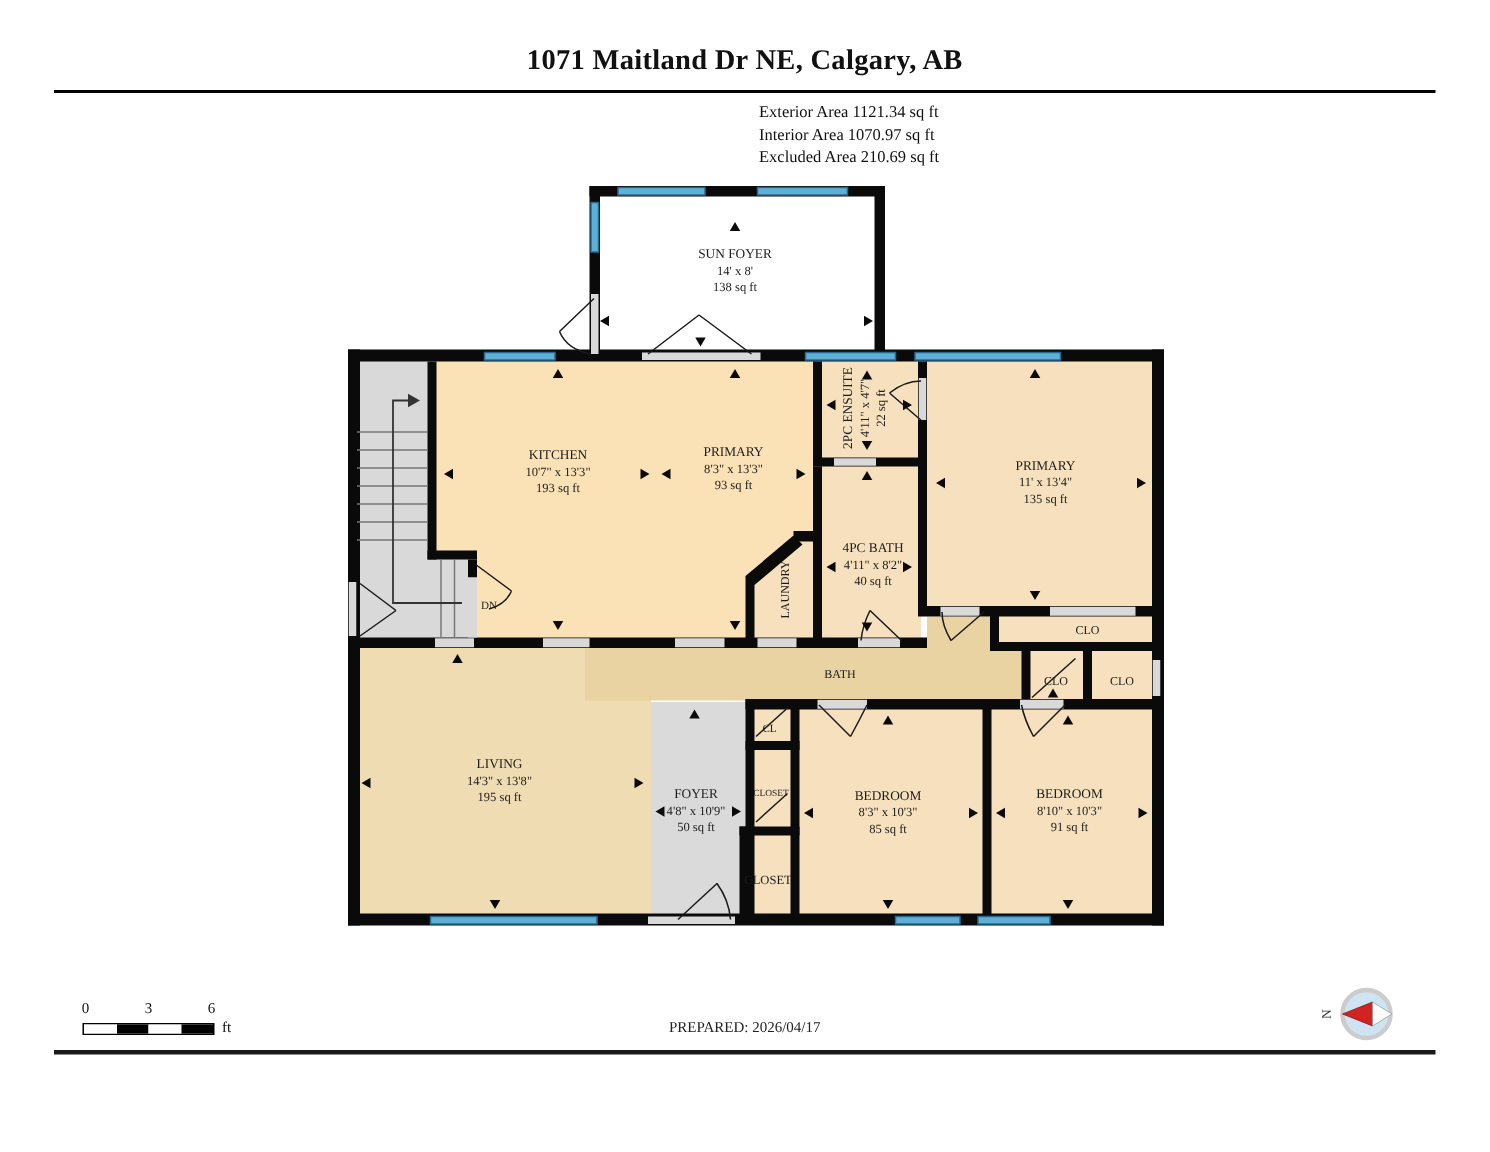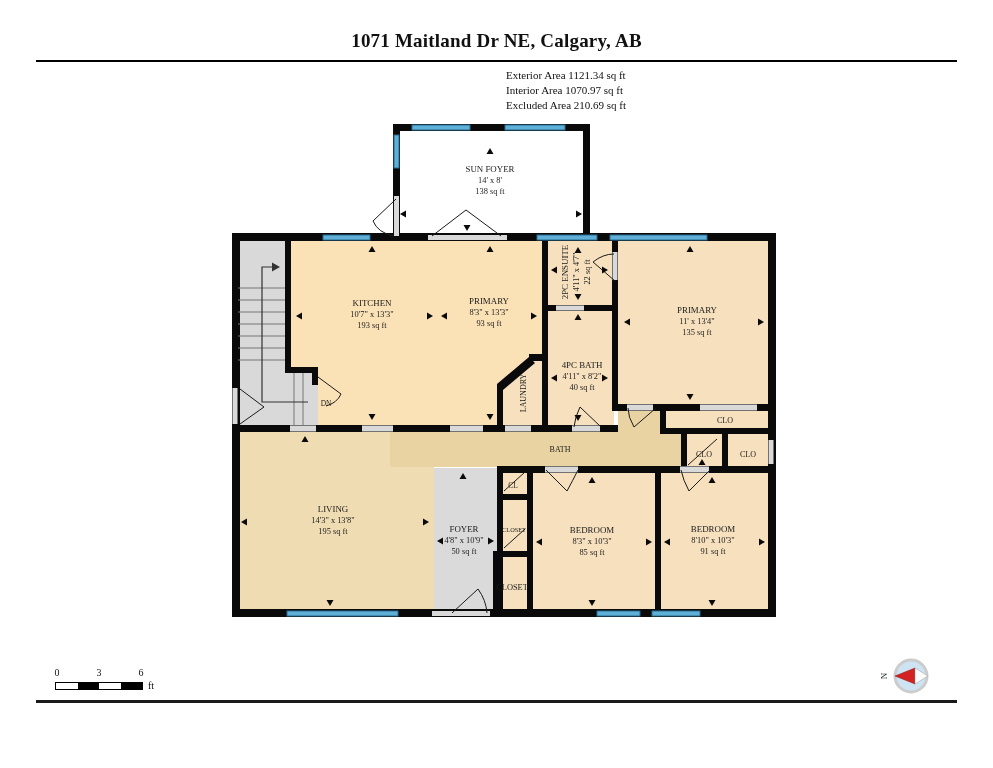--- a/index.html
+++ b/index.html
@@ -276,16 +276,17 @@
   <span class="tick" style="left:57px">0</span>
   <span class="tick" style="left:99px">3</span>
   <span class="tick" style="left:141px">6</span>
   <div id="scale-bar" class="abs">
     <div class="seg w"></div>
     <div class="seg b"></div>
     <div class="seg w"></div>
     <div class="seg b"></div>
   </div>
   <span id="scale-unit" class="abs">ft</span>
+  <div id="prepared" class="abs">PREPARED: 2026/04/17</div>
   <span id="compass-n" class="abs">N</span>
   <div id="footer-rule" class="abs"></div>
 
 </div>
 
 </body></html>

